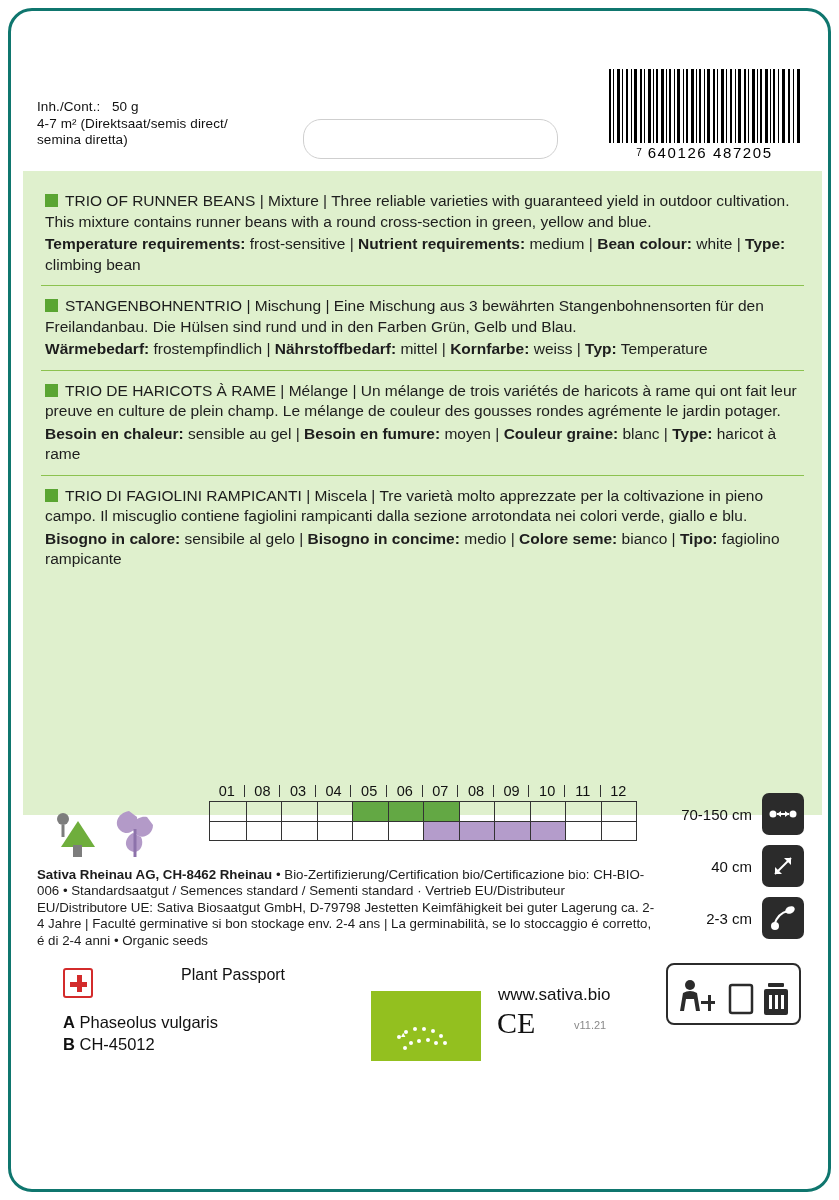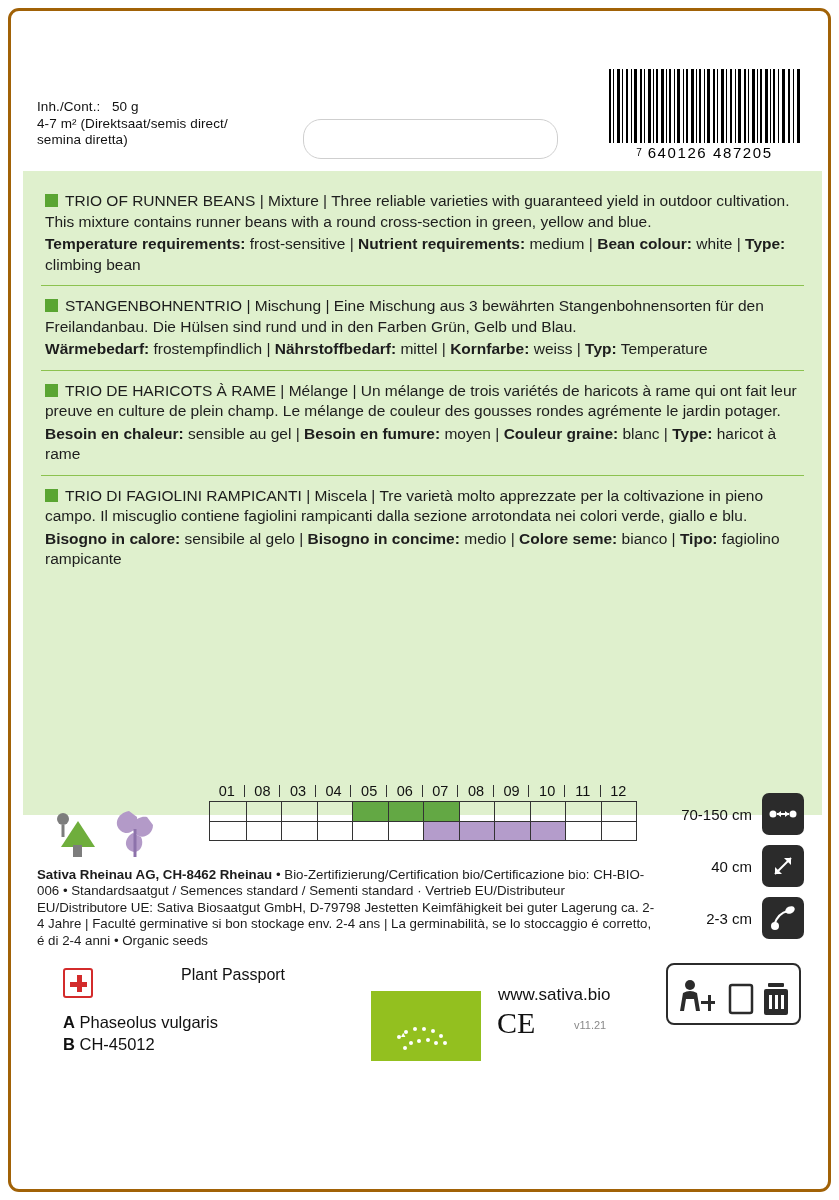--- a/index.html
+++ b/index.html
@@ -7,22 +7,22 @@
   body {
     width: 839px; height: 1200px;
     font-family: "Liberation Sans", sans-serif;
     background: #ffffff;
     color: #1a1a1a;
     position: relative;
     overflow: hidden;
   }
   .packet {
     position:absolute; left:8px; top:8px; width:823px; height:1184px;
-    border: 3px solid #a16207;
-    border-radius: 11px;
+    border: 3px solid #0f766e;
+    border-radius: 24px;
     background: #ffffff;
     overflow: hidden;
   }
   
   .top {
     position:relative;
     height:116px;
     padding: 14px 22px 0 26px;
   }
   .cont-block {

